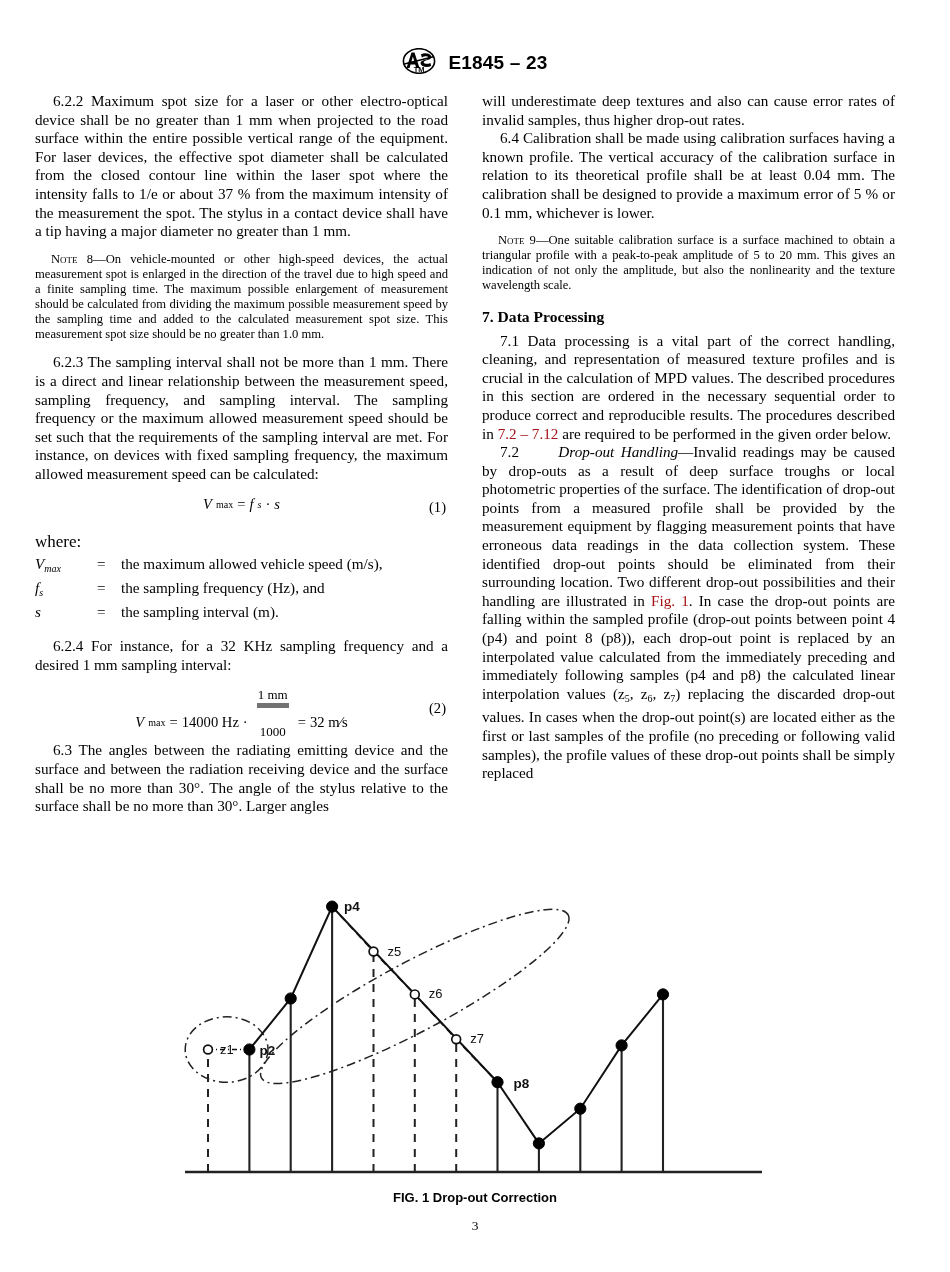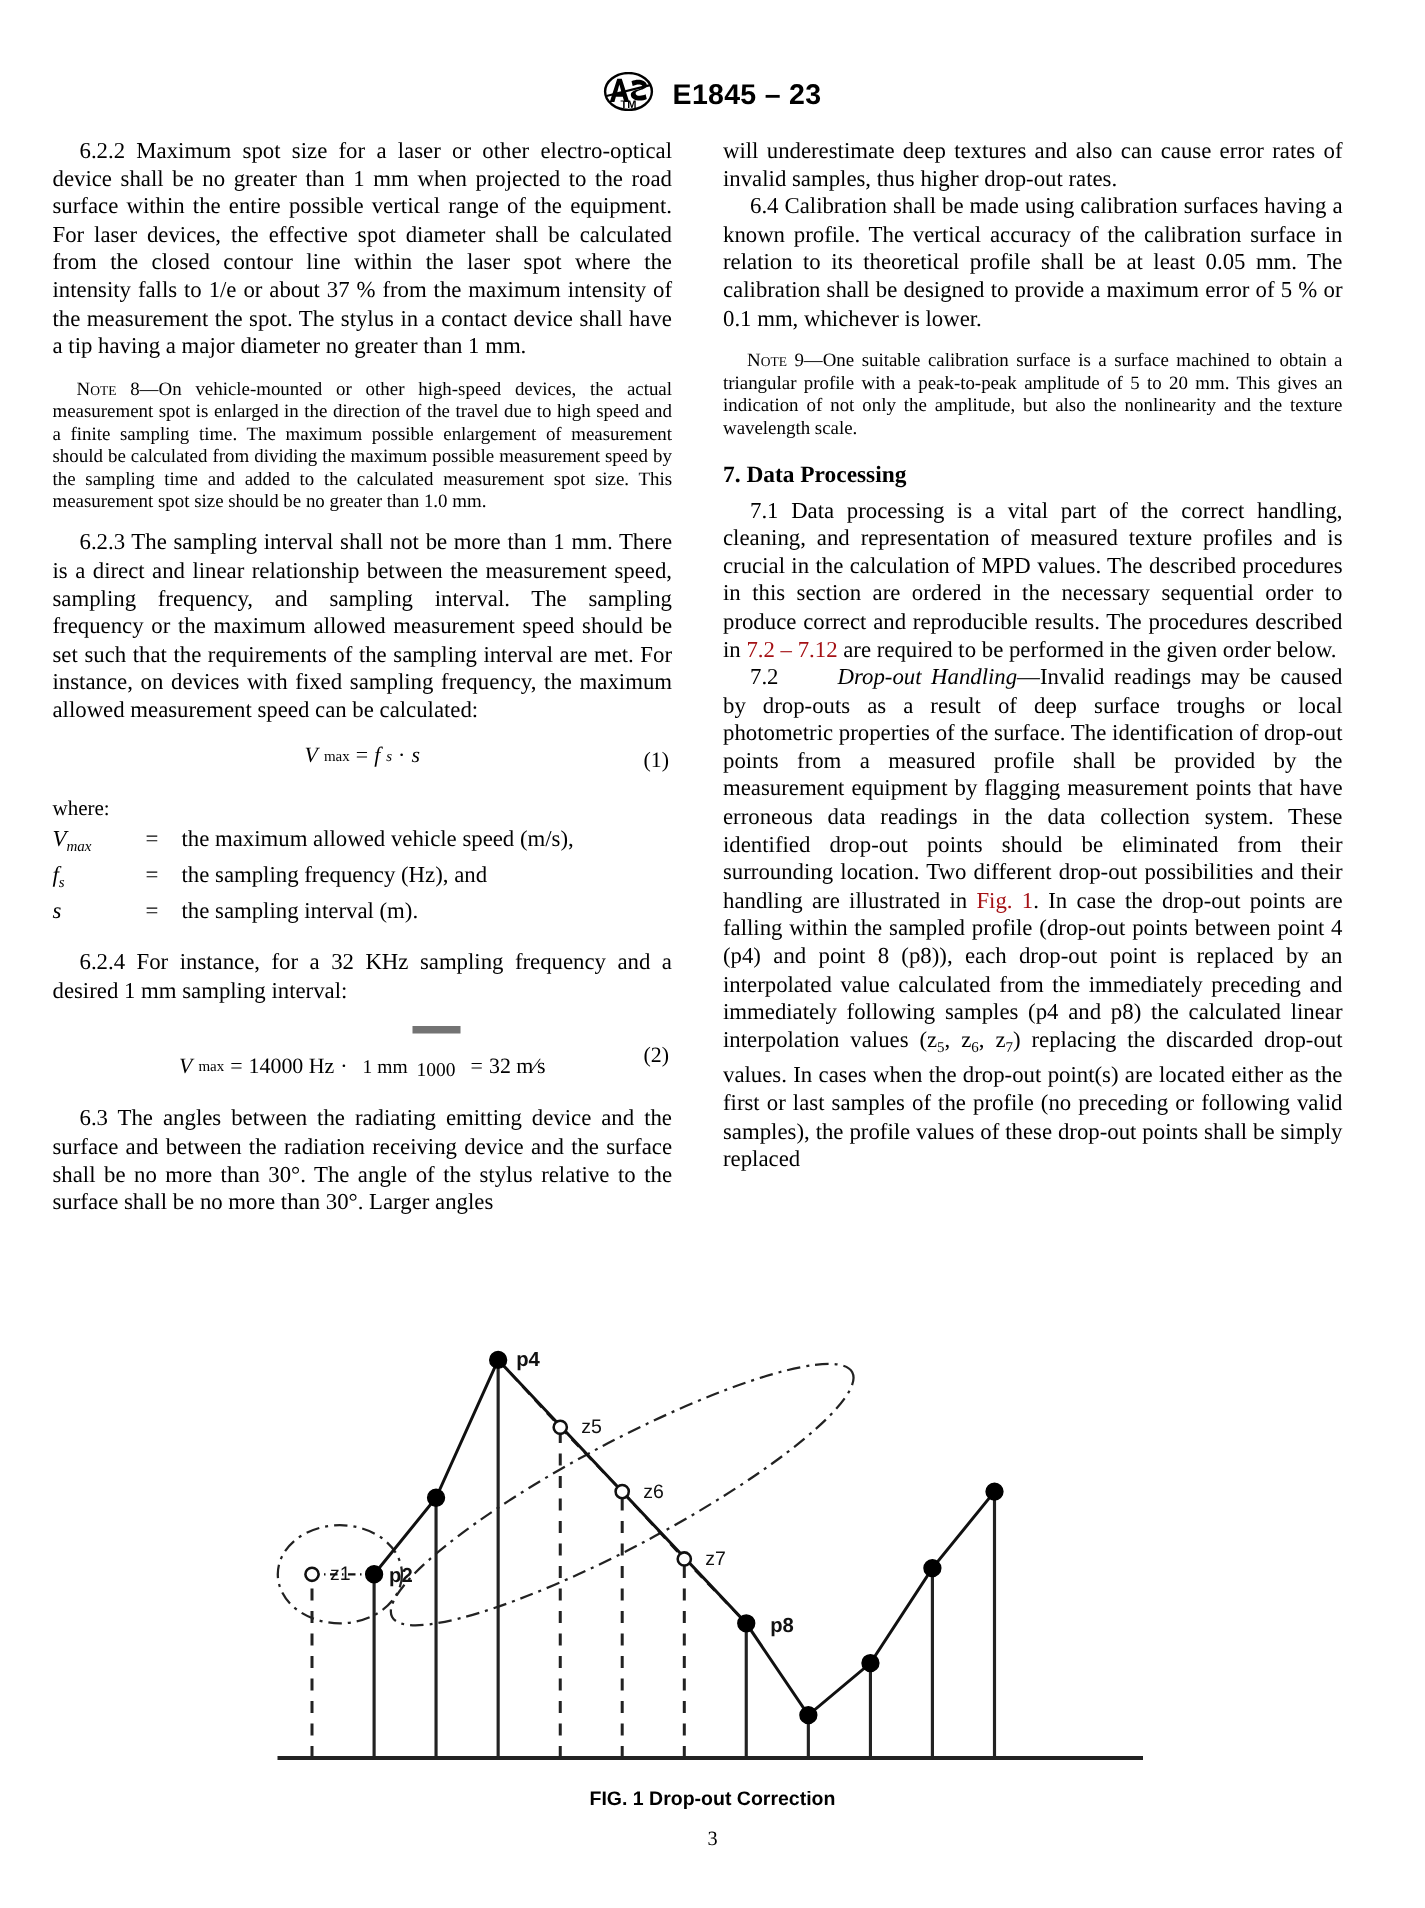--- a/index.html
+++ b/index.html
@@ -76,29 +76,29 @@
     position:absolute; left:0; right:0;
     display:flex; justify-content:center; align-items:center;
     gap:4px;
   }
   .eq-num { position:absolute; right:2px; top:3px; font-size:14.6px; }
   .eq-num.tall-pos { top:12px; }
   .var { font-style:italic; }
   .sub { font-size:10px; vertical-align:-3px; font-style:normal; }
   .sub-i { font-size:10px; vertical-align:-3px; font-style:italic; }
   .frac {
-    display:inline-flex; flex-direction:row; align-items:center;
+    display:inline-flex; flex-direction:column; align-items:center;
     vertical-align:middle; font-size:13px; line-height:1.15;
     margin:0 3px;
   }
   .frac .num { padding:0 3px; }
   .frac .den { padding:17px 3px; border-top:5px solid #737373; }
 
   
-  .where { margin:4px 0 0 0; font-size:14px; }
+  .where { margin:4px 0 0 0; font-size:17px; }
   .deflist { margin:3px 0 0 0; font-size:15.2px; line-height:18.6px; }
   .deflist .row { display:flex; }
   .deflist .sym { width:62px; flex:none; font-style:italic; }
   .deflist .eqs { width:24px; flex:none; font-style:normal; }
   .deflist .txt { flex:1; }
 
   
   .figure-wrap {
     position:absolute; left:0; top:862px; width:950px;
   }
@@ -201,21 +201,21 @@
         <span class="eq-num tall-pos">(2)</span>
       </div>
 
       <p class="body">6.3  The angles between the radiating emitting device and the surface and between the radiation receiving device and the surface shall be no more than 30°. The angle of the stylus relative to the surface shall be no more than 30°. Larger angles</p>
     </div>
 
     <div class="col">
 
       <p class="body cont">will underestimate deep textures and also can cause error rates of invalid samples, thus higher drop-out rates.</p>
 
-      <p class="body">6.4  Calibration shall be made using calibration surfaces having a known profile. The vertical accuracy of the calibration surface in relation to its theoretical profile shall be at least 0.05 mm. The calibration shall be designed to provide a maximum error of 5 % or 0.1 mm, whichever is lower.</p>
+      <p class="body">6.4  Calibration shall be made using calibration surfaces having a known profile. The vertical accuracy of the calibration surface in relation to its theoretical profile shall be at least 0.04 mm. The calibration shall be designed to provide a maximum error of 5 % or 0.1 mm, whichever is lower.</p>
 
       <p class="note"><span class="note-lbl">Note</span><span> 9—One suitable calibration surface is a surface machined to obtain a triangular profile with a peak-to-peak amplitude of 5 to 20 mm. This gives an indication of not only the amplitude, but also the nonlinearity and the texture wavelength scale.</span></p>
 
       <h3 class="section">7.  Data Processing</h3>
 
       <p class="body"><span>7.1  Data processing is a vital part of the correct handling, cleaning, and representation of measured texture profiles and is crucial in the calculation of MPD values. The described procedures in this section are ordered in the necessary sequential order to produce correct and reproducible results. The procedures described in </span><span class="lnk">7.2 – 7.12</span><span> are required to be performed in the given order below.</span></p>
 
       <p class="body"><span>7.2  </span><span class="ital">Drop-out Handling</span><span>—Invalid readings may be caused by drop-outs as a result of deep surface troughs or local photometric properties of the surface. The identification of drop-out points from a measured profile shall be provided by the measurement equipment by flagging measurement points that have erroneous data readings in the data collection system. These identified drop-out points should be eliminated from their surrounding location. Two different drop-out possibilities and their handling are illustrated in </span><span class="lnk">Fig. 1</span><span>. In case the drop-out points are falling within the sampled profile (drop-out points between point 4 (p4) and point 8 (p8)), each drop-out point is replaced by an interpolated value calculated from the immediately preceding and immediately following samples (p4 and p8) the calculated linear interpolation values (z</span><span class="sub">5</span><span>, z</span><span class="sub">6</span><span>, z</span><span class="sub">7</span><span>) replacing the discarded drop-out values. In cases when the drop-out point(s) are located either as the first or last samples of the profile (no preceding or following valid samples), the profile values of these drop-out points shall be simply replaced</span></p>
     </div>
   </div>

